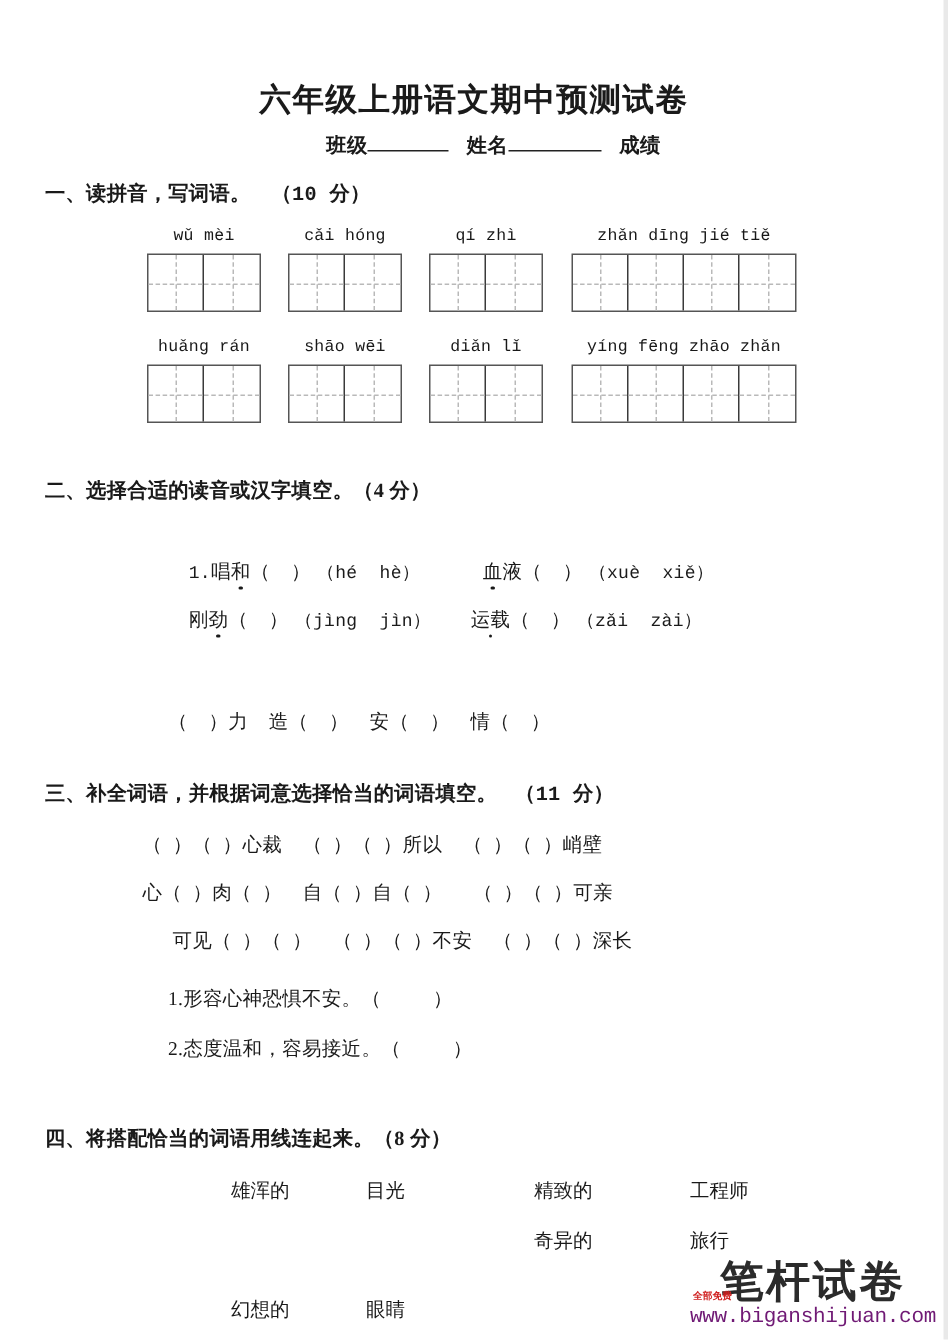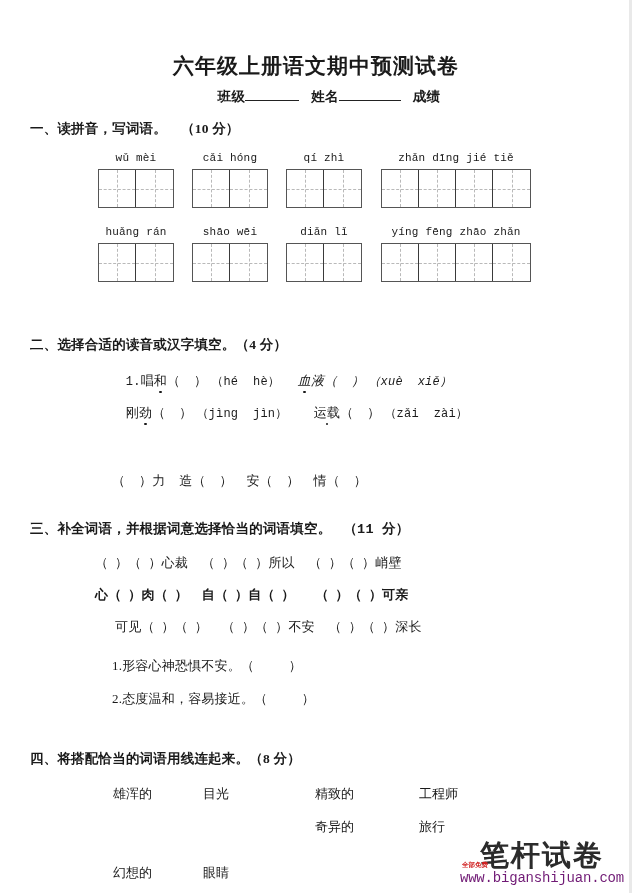--- a/index.html
+++ b/index.html
@@ -143,20 +143,21 @@
     margin-left: -1.2px;
     background: #1a1a1a;
     border-radius: 50%;
   }
 
   
   .match-cell {
     position: absolute;
     font-size: 13px;
     white-space: nowrap;
+    margin-left: 41px;
   }
 
   
   .watermark {
     position: absolute;
     right: 8px;
     bottom: 8px;
     text-align: center;
     line-height: 1;
   }
@@ -192,21 +193,21 @@
 
 <div class="page">
   <div class="page-edge"></div>
 
   <div class="title">六年级上册语文期中预测试卷</div>
 
   <div class="idline">
     <span>班级</span><span class="blank b1"></span><span class="gapsm"></span><span>姓名</span><span class="blank b2"></span><span class="gapsm"></span><span>成绩</span>
   </div>
 
-  <div class="sec-head" style="top:120px;">
+  <div class="sec-head" style="top:120px;font-family:Liberation Mono, monospace;">
     <span>一、读拼音，写词语。</span><span style="display:inline-block;width:14px;"></span><span class="pts">（10 分）</span>
   </div>
 
   <div class="grid-row" style="top:150px;">
     <div class="grid-group" style="left:98px;">
       <div class="pinyin">wǔ mèi</div>
       <div class="boxes">
         <div class="cell"></div>
         <div class="cell"></div>
       </div>
@@ -262,46 +263,46 @@
       <div class="pinyin">yíng fēng zhāo zhǎn</div>
       <div class="boxes">
         <div class="cell"></div>
         <div class="cell"></div>
         <div class="cell"></div>
         <div class="cell"></div>
       </div>
     </div>
   </div>
 
-  <div class="sec-head" style="top:336px;">
+  <div class="sec-head" style="top:318px;">
     <span>二、选择合适的读音或汉字填空。</span><span>（4 分）</span>
   </div>
 
   <div class="qline" style="top:356px; left:112px;">
     <span class="mono">1.</span><span>唱</span><span class="dotted">和</span><span>（    ）</span><span style="display:inline-block;width:4px;"></span><span class="mono">（hé  hè）</span>
   </div>
-  <div class="qline" style="top:356px; left:284px;font-style:italic;">
+  <div class="qline" style="top:356px; left:308px;">
     <span class="dotted">血</span><span>液</span><span>（    ）</span><span style="display:inline-block;width:4px;"></span><span class="mono">（xuè  xiě）</span>
   </div>
 
   <div class="qline" style="top:388px; left:112px;">
     <span>刚</span><span class="dotted">劲</span><span>（    ）</span><span style="display:inline-block;width:4px;"></span><span class="mono">（jìng  jìn）</span>
   </div>
   <div class="qline" style="top:388px; left:300px;">
     <span class="dotted">运载</span><span>（    ）</span><span style="display:inline-block;width:4px;"></span><span class="mono">（zǎi  zài）</span>
   </div>
 
   <div class="qline" style="top:452px; left:112px;margin-top:20px;">（    ）力    造（    ）    安（    ）    情（    ）</div>
 
   <div class="sec-head" style="top:520px;font-family:Liberation Mono, monospace;">
     <span>三、补全词语，并根据词意选择恰当的词语填空。</span><span style="display:inline-block;width:12px;"></span><span>（11 分）</span>
   </div>
 
   <div class="qline" style="top:554px; left:95px;">（  ）（  ）心裁    （  ）（  ）所以    （  ）（  ）峭壁</div>
-  <div class="qline" style="top:586px; left:95px;font-weight:bold;">心（  ）肉（  ）    自（  ）自（  ）      （  ）（  ）可亲</div>
+  <div class="qline" style="top:586px; left:95px;">心（  ）肉（  ）    自（  ）自（  ）      （  ）（  ）可亲</div>
   <div class="qline" style="top:618px; left:95px;margin-left:20px;">可见（  ）（  ）    （  ）（  ）不安    （  ）（  ）深长</div>
 
   <div class="qline" style="top:657px; left:112px;">1.形容心神恐惧不安。（          ）</div>
   <div class="qline" style="top:690px; left:112px;">2.态度温和，容易接近。（          ）</div>
 
   <div class="sec-head" style="top:750px;">
     <span>四、将搭配恰当的词语用线连起来。</span><span>（8 分）</span>
   </div>
 
   <div class="match-cell" style="top:785px; left:113px;">雄浑的</div>

